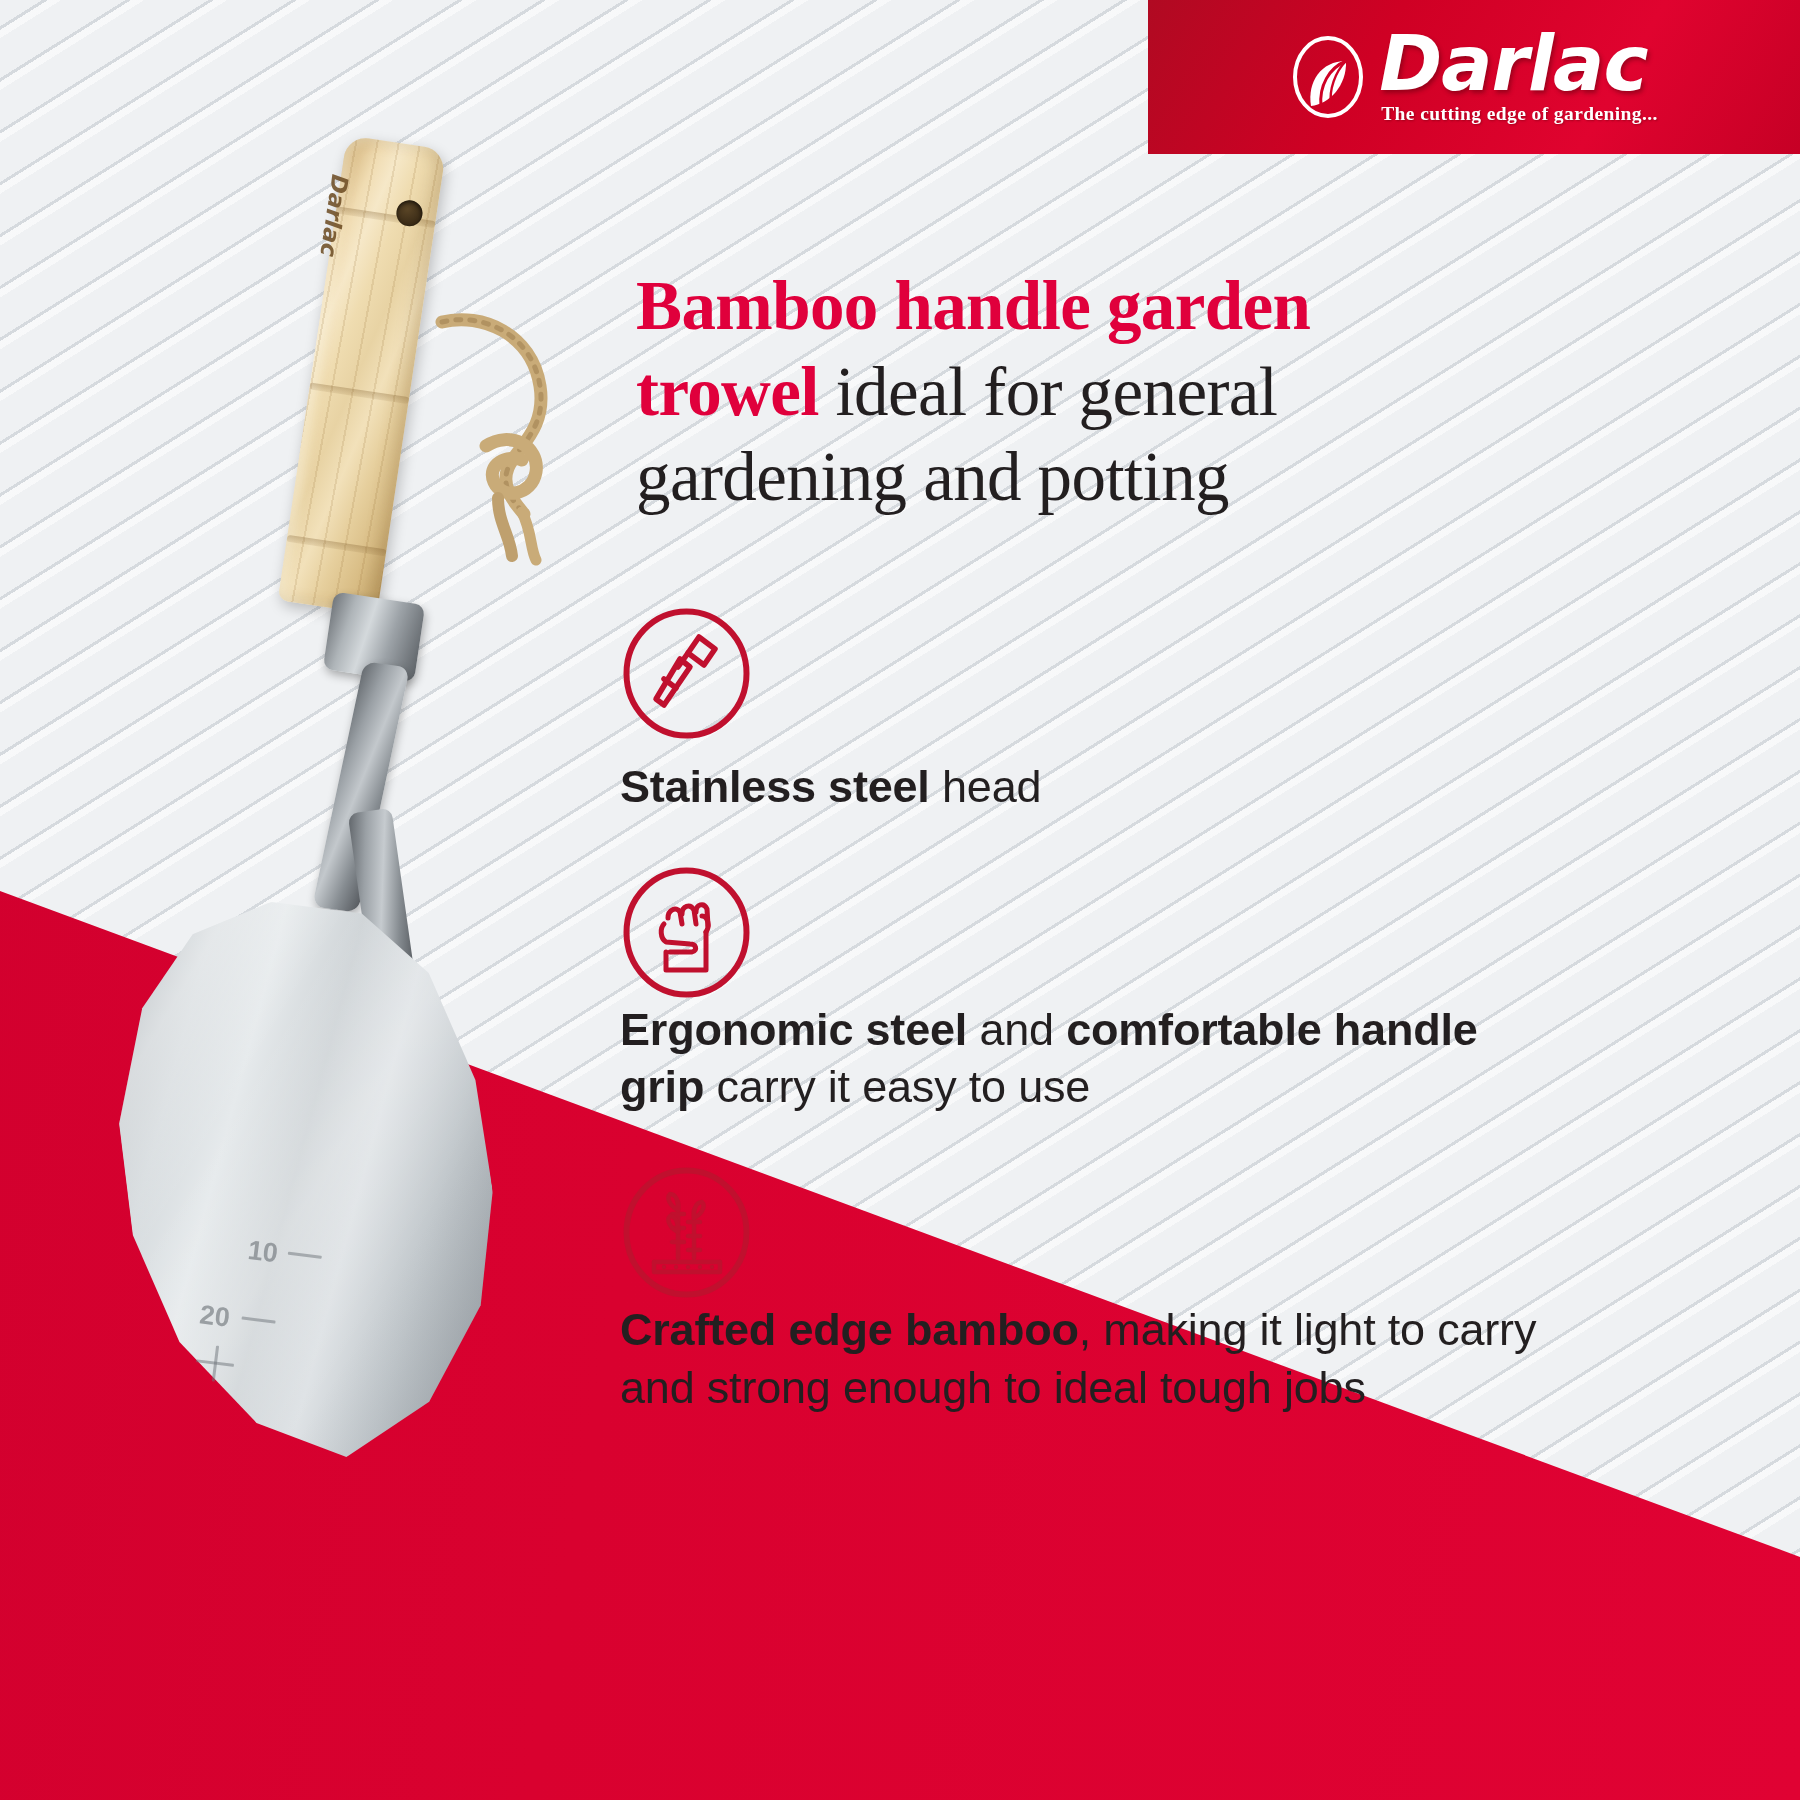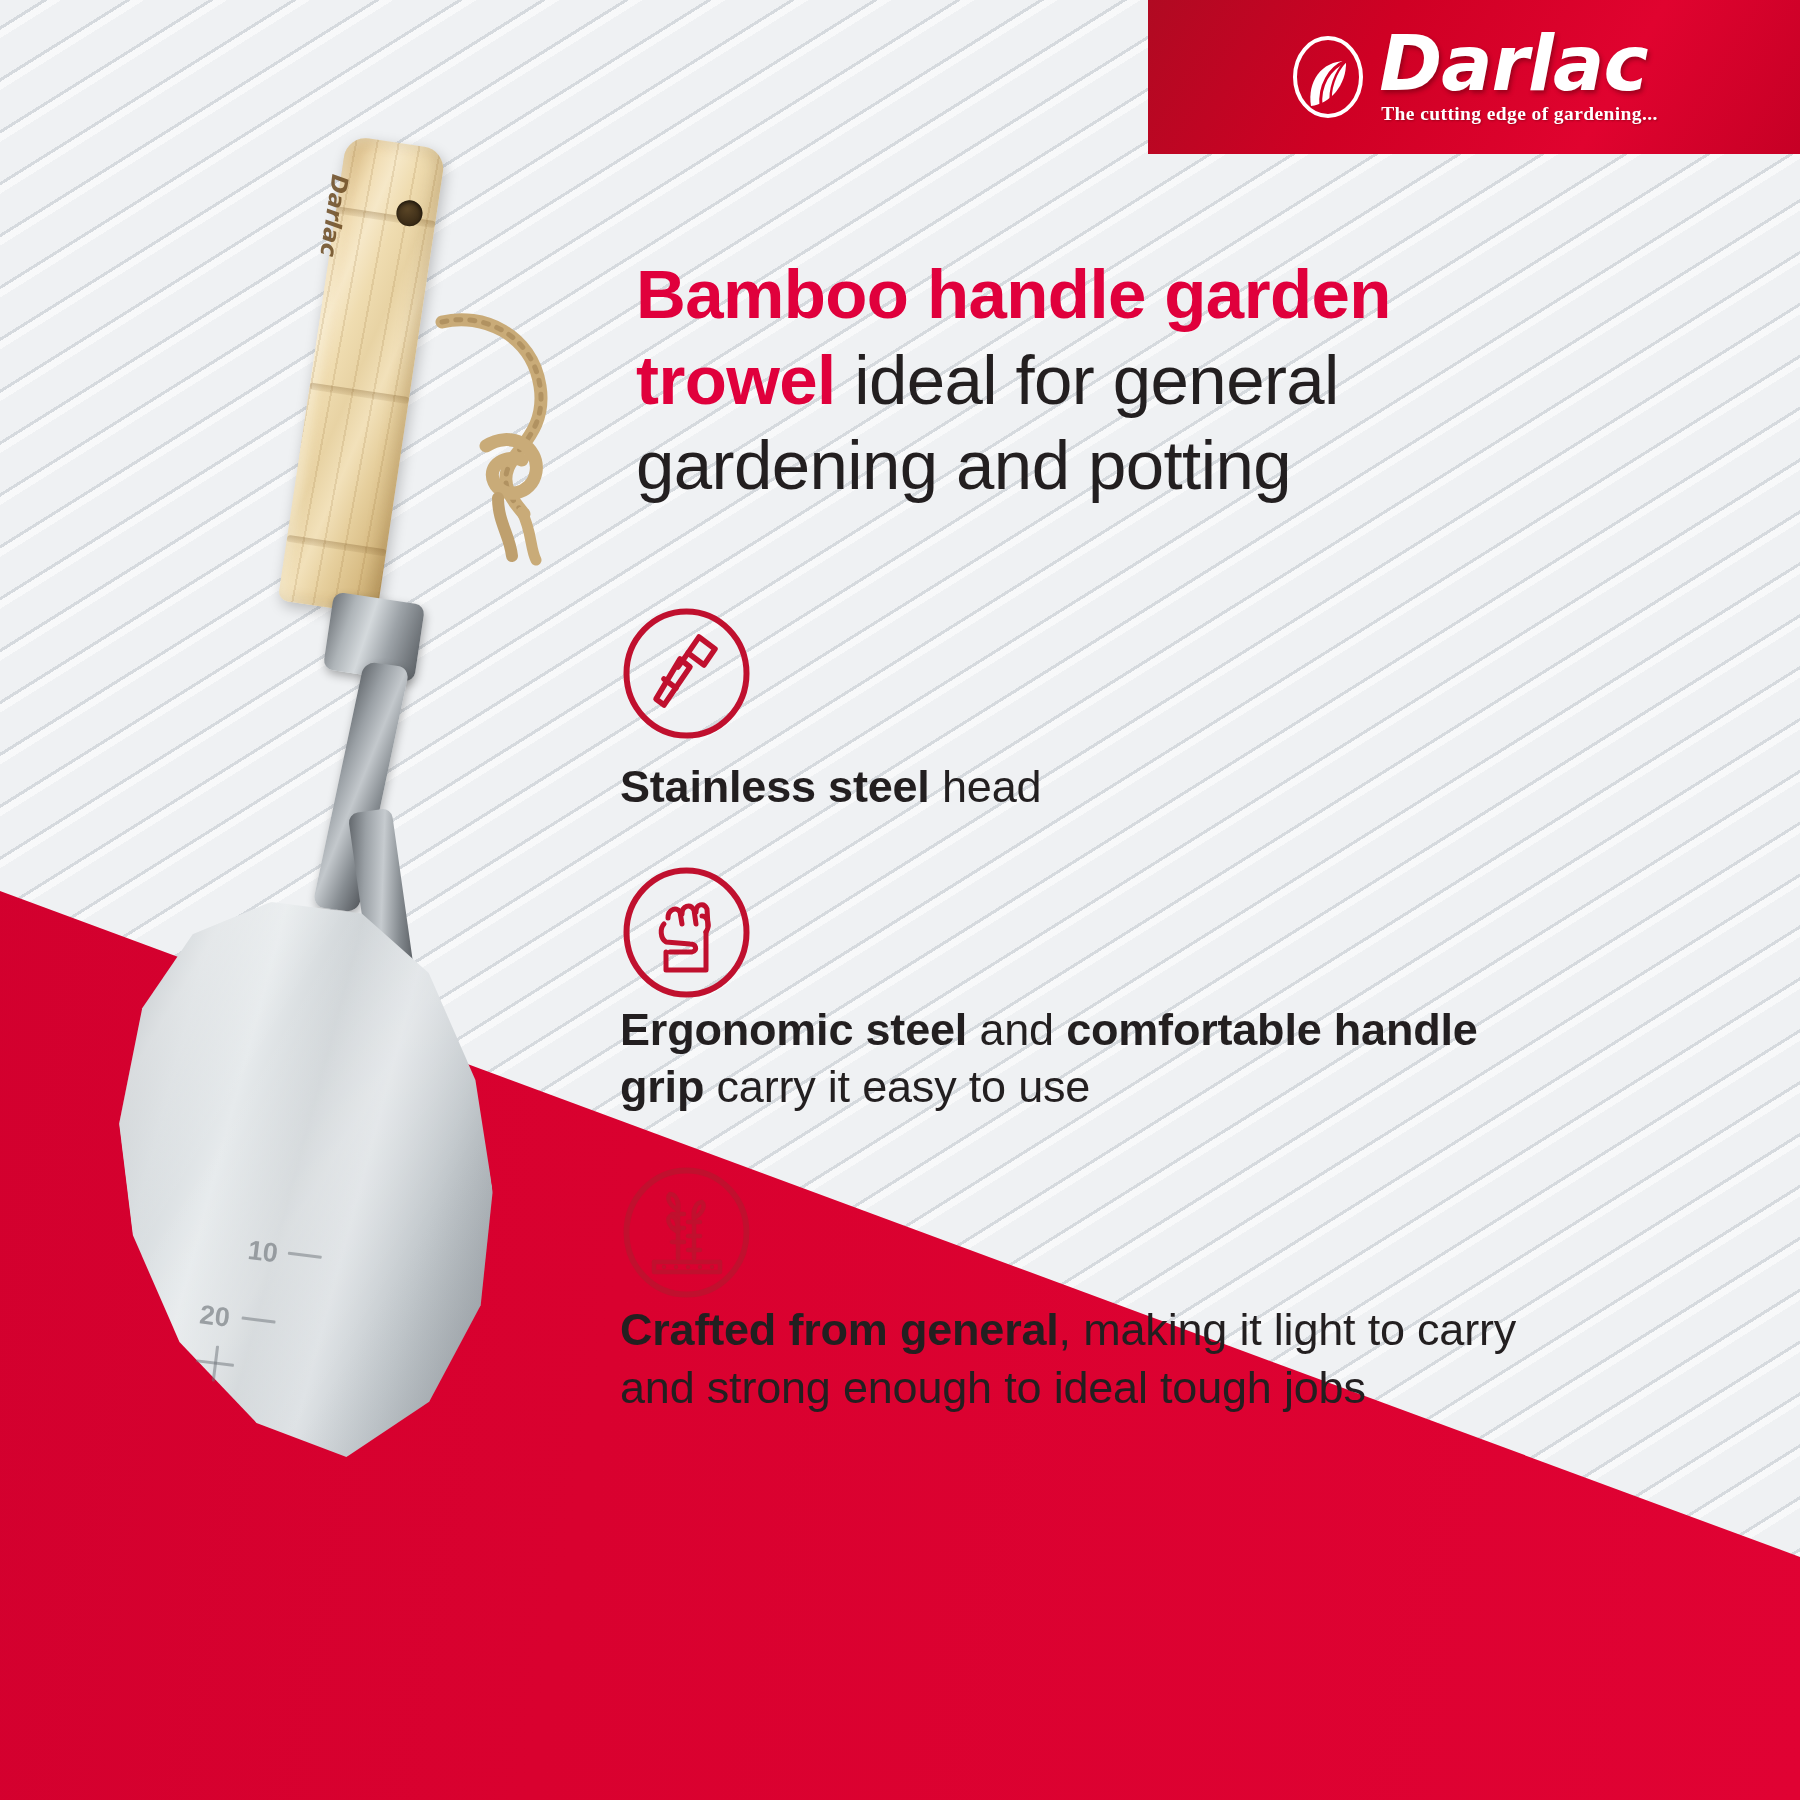--- a/index.html
+++ b/index.html
@@ -51,22 +51,22 @@
   }
   .logo-tag{
     font-family:Liberation Serif, serif;
     font-weight:bold;font-size:19.5px;color:#ffffff;
     letter-spacing:0.4px;margin-top:4px;margin-left:2px;
     text-shadow:1px 1px 2px rgba(80,0,10,0.4);
   }
 
   
   .headline{
-    position:absolute;left:636px;top:252px;width:800px;
-    font-family:Liberation Sans, sans-serif;
+    position:absolute;left:636px;top:264px;width:800px;
+    font-family:Liberation Serif, serif;
     font-size:69px;line-height:1.24;color:#231f20;
     font-weight:400;
     letter-spacing:-0.6px;
   }
   .headline .hl-red{color:#e0003c;font-weight:bold;}
 
   
   .features{position:absolute;left:620px;top:604px;width:920px;}
   .feature{display:flex;align-items:flex-start;margin-bottom:48px;flex-direction:column;}
   .feat-icon{
@@ -302,18 +302,18 @@
           <g fill="#c0102e">
             <circle cx="44" cy="101" r="2.2"></circle>
               <circle cx="56" cy="101" r="2.2"></circle>
             <circle cx="68" cy="101" r="2.2"></circle>
               <circle cx="80" cy="101" r="2.2"></circle>
             <circle cx="92" cy="101" r="2.2"></circle>
           </g>
         </svg>
       </div>
       <div class="feat-text">
-        <b>Crafted from general</b><span>, making it light to carry and strong enough to ideal tough jobs</span>
+        <b>Crafted edge bamboo</b><span>, making it light to carry and strong enough to ideal tough jobs</span>
       </div>
     </div>
 
   </div>
 </div>
 
 </body></html>

